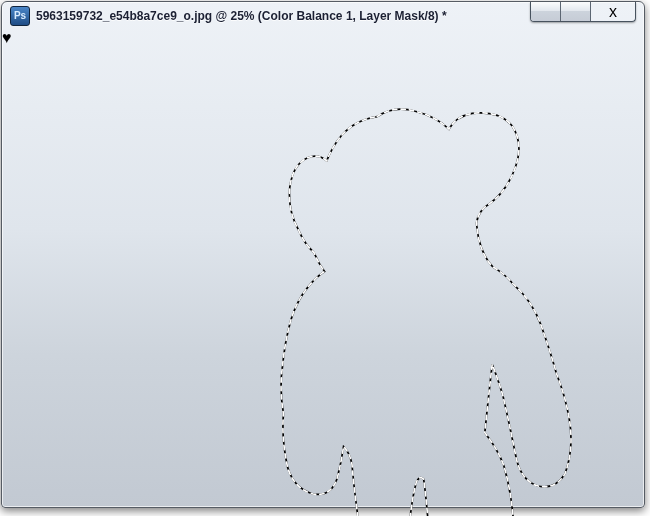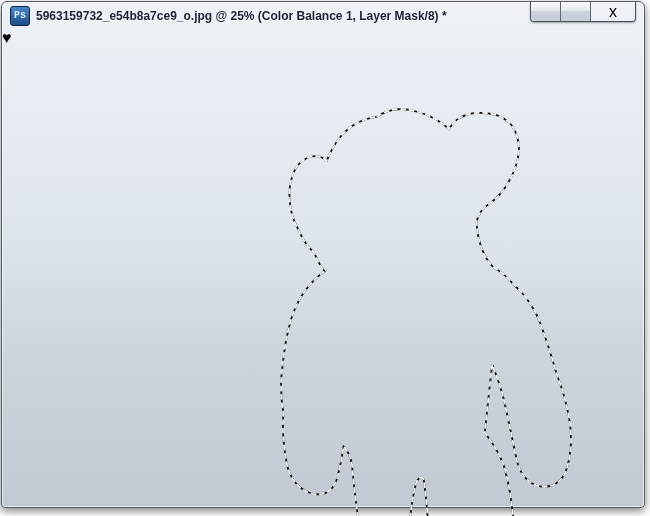--- a/index.html
+++ b/index.html
@@ -6,21 +6,21 @@
   .stage{position:relative;width:650px;height:516px;background:#fff;overflow:hidden;}
 
   
   .window{position:absolute;left:1px;top:1px;width:642px;height:505px;
     border:1px solid #565c64;border-radius:6px 6px 4px 4px;
     background:linear-gradient(180deg,#eef2f7 0%,#dfe5ec 45%,#cdd4dc 70%,#c2c9d2 100%);
     box-shadow:0 3px 9px rgba(0,0,0,.5),inset 0 0 0 1px rgba(255,255,255,.65);}
   .titlebar{position:relative;height:27px;display:flex;align-items:center;padding:0 8px;}
   .ps-badge{width:18px;height:18px;border-radius:3px;border:1px solid #10243c;
     background:linear-gradient(180deg,#4a86c8,#1f4d86);color:#d9ecff;font-size:10px;font-weight:bold;
-    display:flex;align-items:center;justify-content:center;margin-right:6px;flex:0 0 auto;font-family:Liberation Mono, monospace;}
+    display:flex;align-items:center;justify-content:center;margin-right:6px;flex:0 0 auto;}
   .title-text{flex:1;font-size:12px;font-weight:700;color:#1b2033;white-space:nowrap;overflow:hidden;
     text-overflow:ellipsis;text-shadow:0 1px 0 rgba(255,255,255,.8);}
   .controls{position:absolute;top:0;right:8px;display:flex;height:19px;
     border:1px solid #47525e;border-top:none;border-radius:0 0 4px 4px;overflow:hidden;
     box-shadow:0 1px 2px rgba(0,0,0,.35);}
   .wbtn{display:flex;align-items:center;justify-content:center;height:100%;cursor:default;}
   .wbtn+.wbtn{border-left:1px solid #5c6672;}
   .btn-min,.btn-restore{width:29px;background:linear-gradient(180deg,#fbfcfd,#e3e8ee 45%,#ccd3dc 50%,#c6ccd6);}
   .btn-close{width:44px;background:linear-gradient(180deg,#f0a untold}
   .btn-close{width:44px;background:linear-gradient(180deg,#efa290 0%,#e06c4f 45%,#c93e22 50%,#cf5134 100%);}

